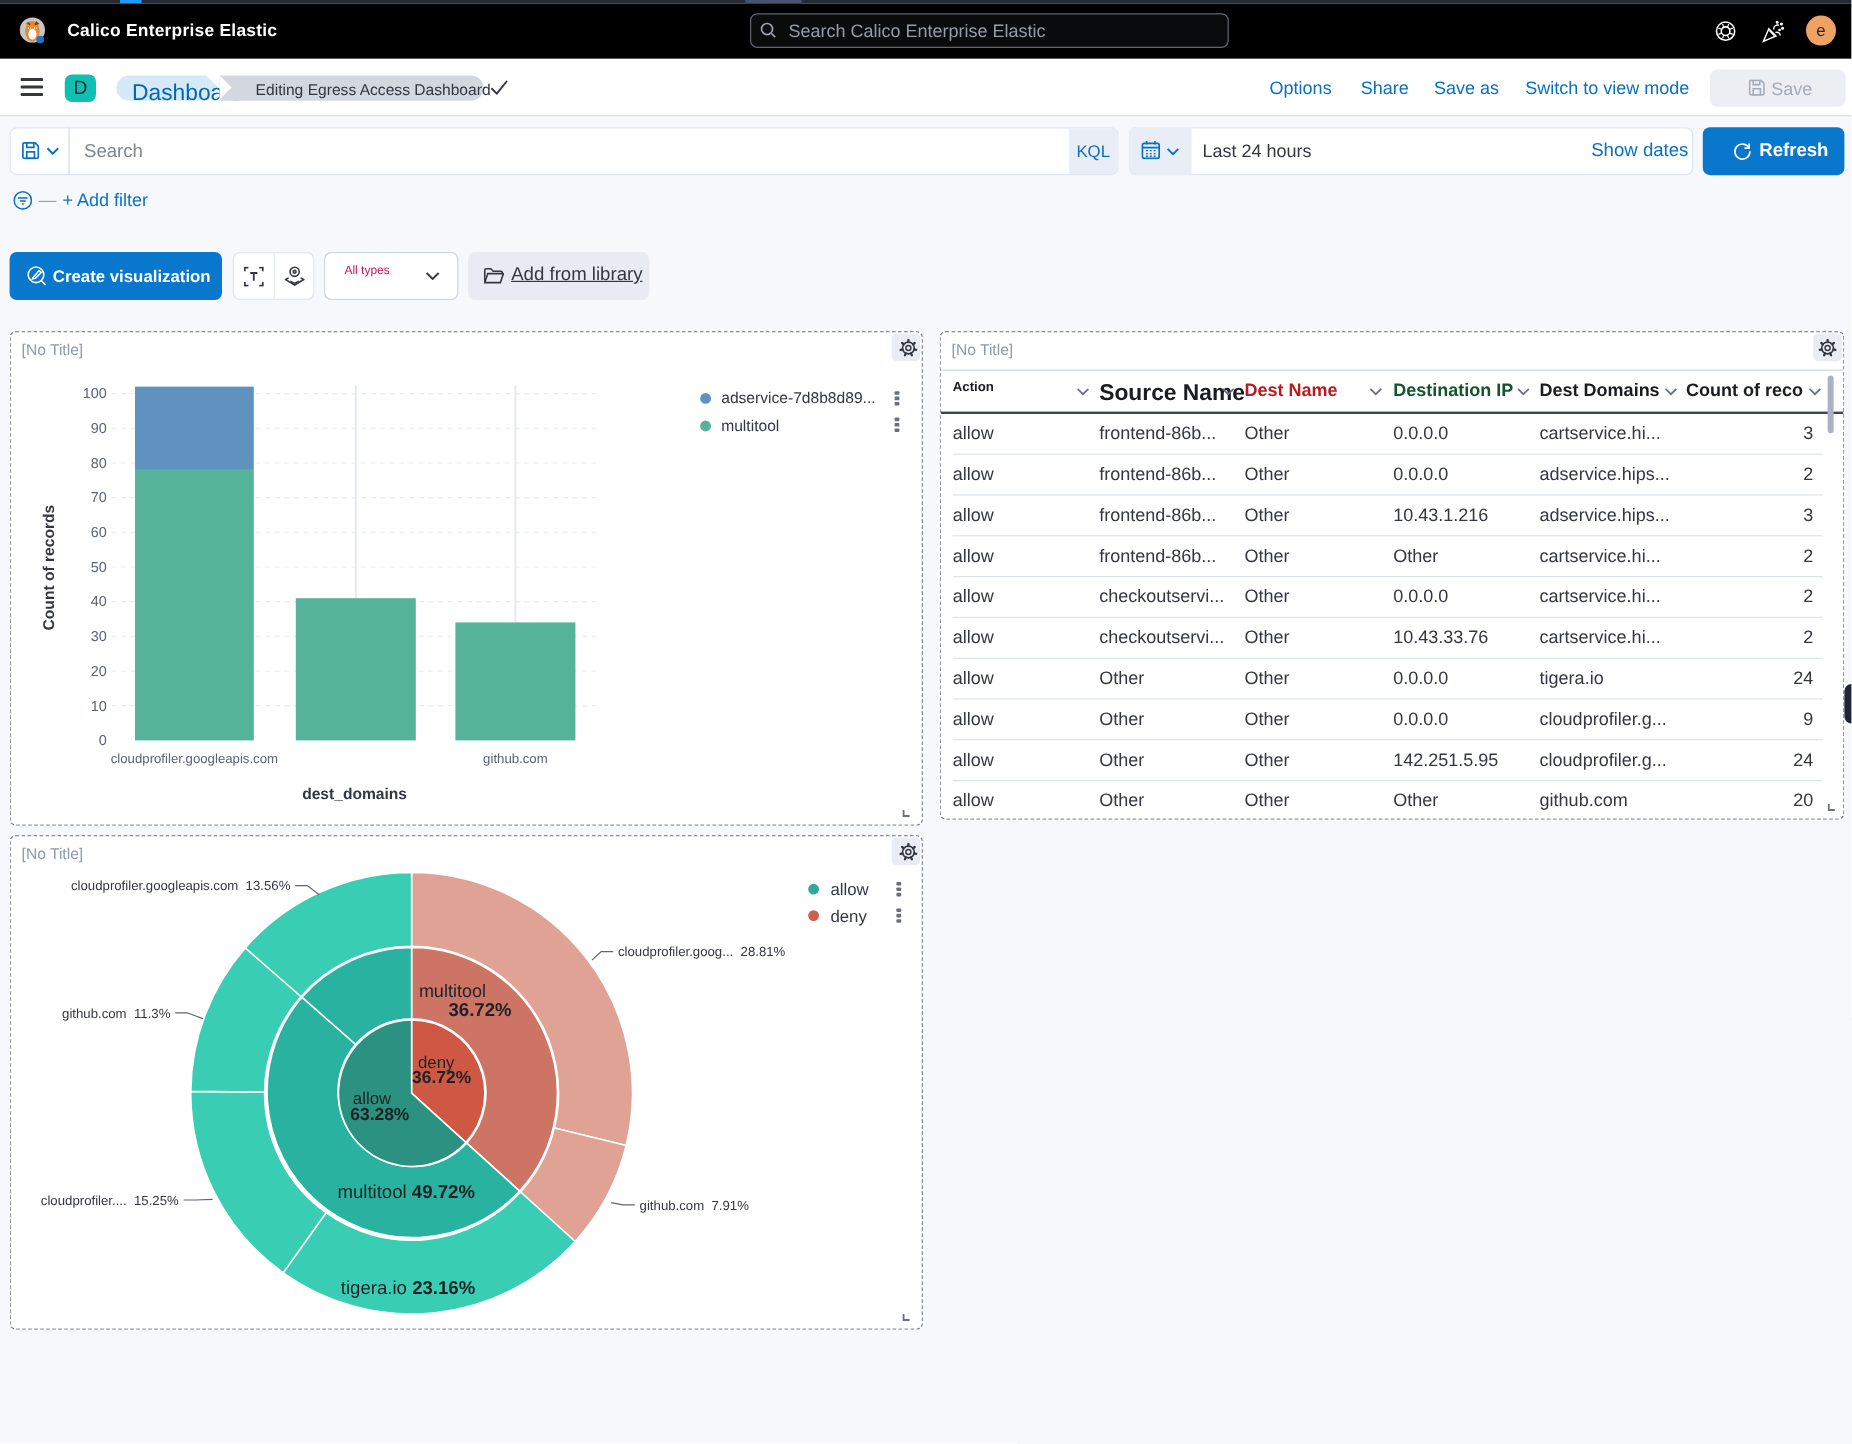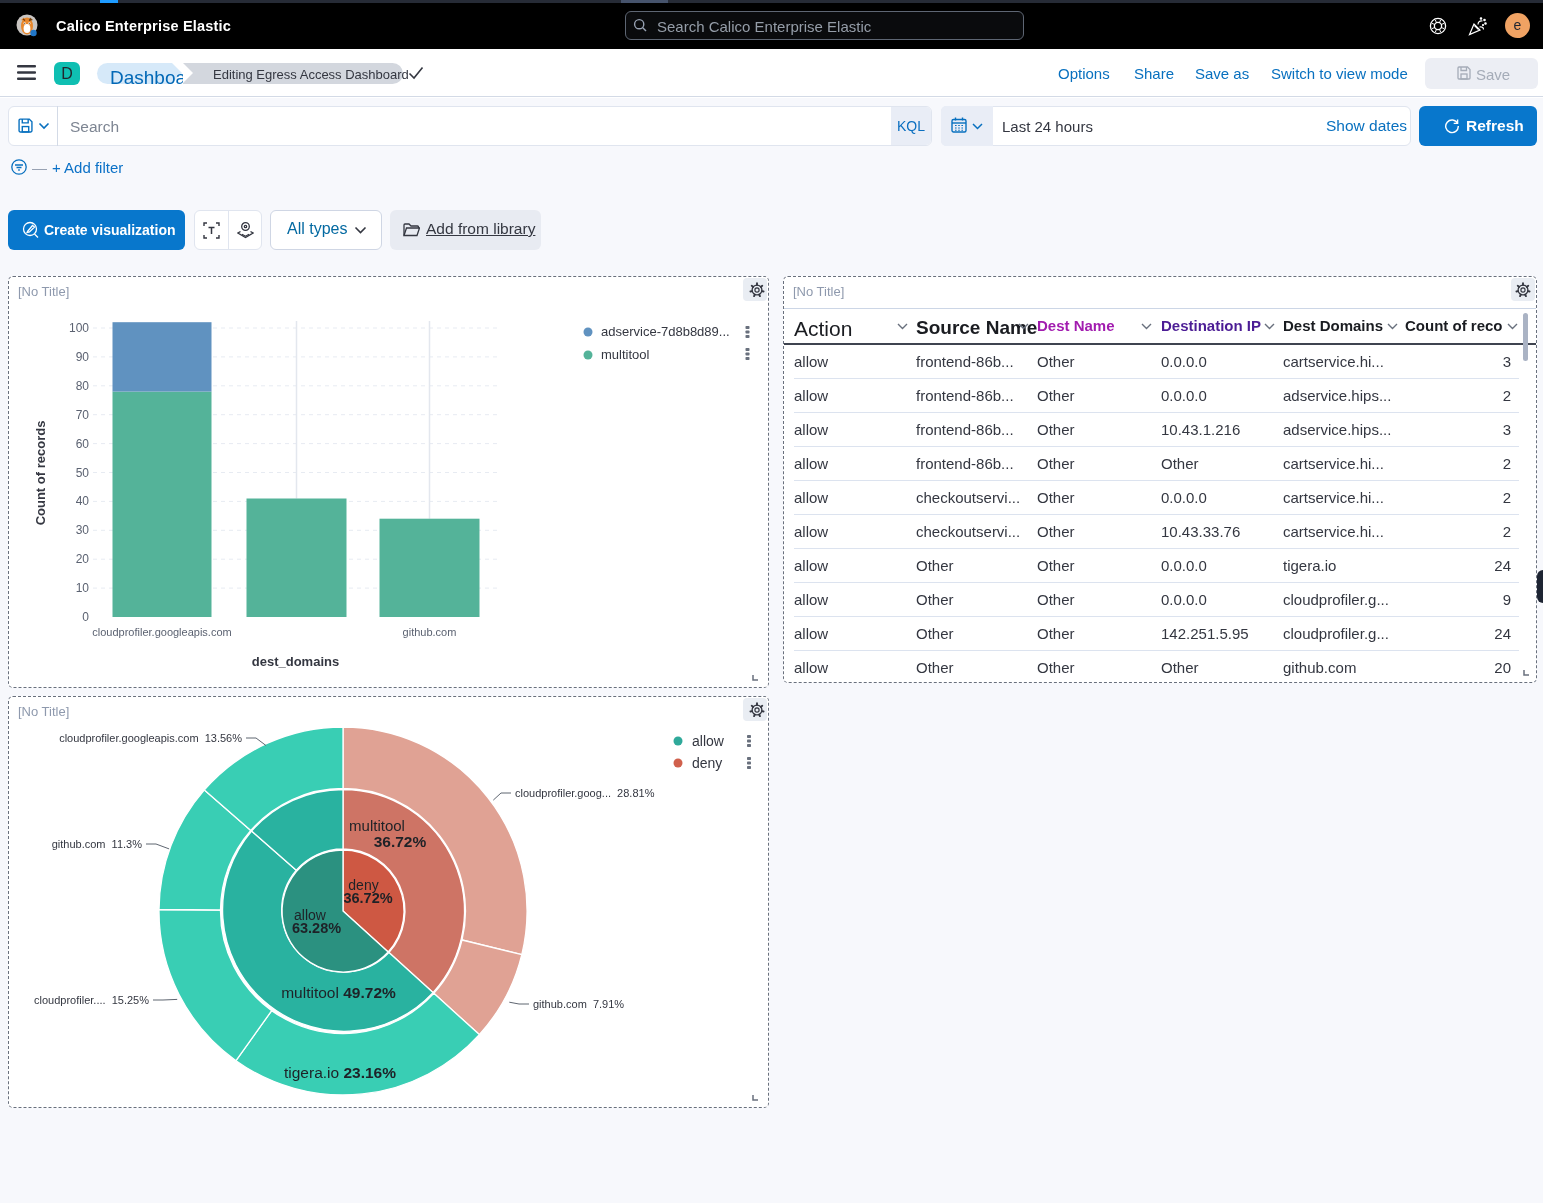--- a/index.html
+++ b/index.html
@@ -143,21 +143,21 @@
     <path d="M1 4 V1 H4 M13 1 H16 V4 M16 13 V16 H13 M4 16 H1 V13"></path>
     <path d="M5.5 5.5 H11.5 M8.5 5.5 V12" stroke-width="1.5"></path>
   </svg>
 <svg class="abs" style="left:237px;top:221px" width="17" height="18" viewBox="0 0 17 18" fill="none" stroke="#343741" stroke-width="1.3">
     <circle cx="8.5" cy="5.5" r="3.8"></circle>
     <circle cx="8.5" cy="5.5" r="1.2"></circle>
     <path d="M3.5 10.5 L1 12 L8.5 16.5 L16 12 L13.5 10.5"></path>
     <path d="M5 13.2 L8.5 15.2 L12 13.2" stroke-width="1.1"></path>
   </svg>
 <div class="abs" style="left:270px;top:210px;width:112px;height:40px;background:#fff;border:1px solid #CFD6E4;border-radius:6px"></div>
-<div class="abs" style="left:287px;top:220px;color:#0369a1;font-size:16px">All types</div>
+<div class="abs" style="left:287px;top:220px;color:#be185d;font-size:10px">All types</div>
 <svg class="abs" style="left:354px;top:226px" width="13" height="8" viewBox="0 0 13 8" fill="none" stroke="#343741" stroke-width="1.6">
     <path d="M1.5 1.5 L6.5 6.5 L11.5 1.5"></path>
   </svg>
 <div class="abs" style="left:390px;top:210px;width:151px;height:40px;background:#E8EBF2;border-radius:6px"></div>
 <svg class="abs" style="left:403px;top:223px" width="17" height="14" viewBox="0 0 17 14" fill="none" stroke="#343741" stroke-width="1.3">
     <path d="M1 12.5 V2 a1 1 0 0 1 1-1 H6 L8 3 H14.5 a1 1 0 0 1 1 1 V5"></path>
     <path d="M1 12.5 L3.5 5 H16.5 L14 12.5 Z"></path>
   </svg>
 <div class="abs" style="left:426px;top:220px;color:#343741;font-size:15.5px;text-decoration:underline">Add from library</div>
 
@@ -232,24 +232,24 @@
 
 <div class="panel" style="left:783px;top:276px;width:754px;height:407px;overflow:hidden">
 <div class="ptitle">[No Title]</div>
 <div class="gearbtn"></div>
 <svg class="abs" style="left:731px;top:5px" width="16" height="16" viewBox="0 0 16 16" fill="none" stroke="#343741" stroke-width="1.4">
       <circle cx="8" cy="8" r="4.9" stroke-width="1.3"></circle>
       <circle cx="8" cy="8" r="2.1" stroke-width="1.2"></circle>
       <path d="M8.00 3.00 L8.00 1.30 M11.91 4.88 L13.24 3.82 M12.87 9.11 L14.53 9.49 M10.17 12.50 L10.91 14.04 M5.83 12.50 L5.09 14.04 M3.13 9.11 L1.47 9.49 M4.09 4.88 L2.76 3.82" stroke-width="1.9" stroke-linecap="round"></path>
     </svg>
 <div class="abs" style="left:0;top:31px;width:754px;height:1px;background:#CCD6E6"></div>
-<div class="abs" style="left:10px;top:40px;font-size:21px;font-weight:normal;color:#1A1C21;white-space:nowrap">Action</div>
+<div class="abs" style="left:10px;top:40px;font-size:11px;font-weight:bold;color:#1A1C21;white-space:nowrap">Action</div>
 <div class="abs" style="left:132px;top:40px;font-size:19px;font-weight:bold;color:#1A1C21;white-space:nowrap">Source Name</div>
-<div class="abs" style="left:253px;top:40px;font-size:15px;font-weight:bold;color:#a21caf;white-space:nowrap">Dest Name</div>
-<div class="abs" style="left:377px;top:40px;font-size:15px;font-weight:bold;color:#4c1d95;white-space:nowrap">Destination IP</div>
+<div class="abs" style="left:253px;top:40px;font-size:15px;font-weight:bold;color:#b91c1c;white-space:nowrap">Dest Name</div>
+<div class="abs" style="left:377px;top:40px;font-size:15px;font-weight:bold;color:#14532d;white-space:nowrap">Destination IP</div>
 <div class="abs" style="left:499px;top:40px;font-size:15px;font-weight:bold;color:#1A1C21;white-space:nowrap">Dest Domains</div>
 <div class="abs" style="left:621px;top:40px;font-size:15px;font-weight:bold;color:#1A1C21;white-space:nowrap">Count of reco</div>
 <svg class="abs" style="left:113px;top:46px" width="11" height="7" viewBox="0 0 11 7" fill="none" stroke="#69707D" stroke-width="1.4">
       <path d="M1 1 L5.5 5.5 L10 1"></path>
     </svg>
 <svg class="abs" style="left:234px;top:46px" width="11" height="7" viewBox="0 0 11 7" fill="none" stroke="#69707D" stroke-width="1.4">
       <path d="M1 1 L5.5 5.5 L10 1"></path>
     </svg>
 <svg class="abs" style="left:357px;top:46px" width="11" height="7" viewBox="0 0 11 7" fill="none" stroke="#69707D" stroke-width="1.4">
       <path d="M1 1 L5.5 5.5 L10 1"></path>

